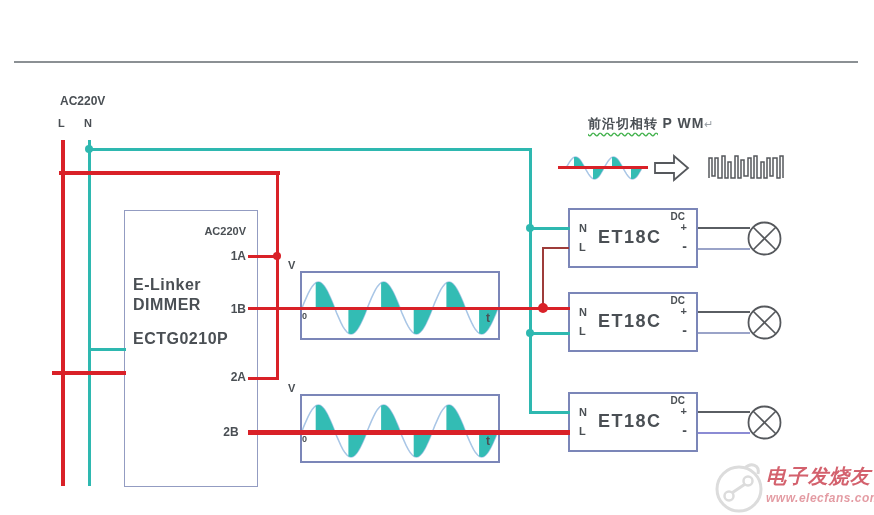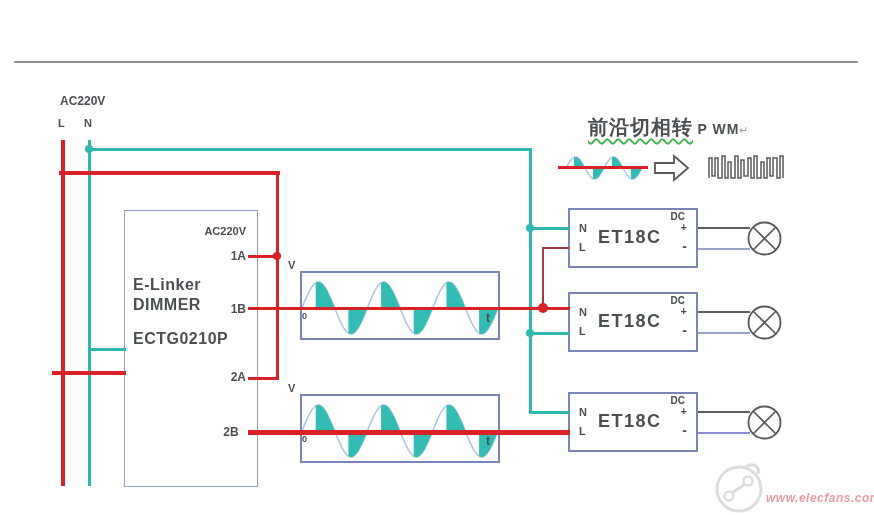--- a/index.html
+++ b/index.html
@@ -34,21 +34,21 @@
   .driver{left:568px;width:126px;height:56px;border:2px solid var(--wave_border);}
   .driver .dn{position:absolute;left:9px;top:12px;font-size:11px;font-weight:bold;}
   .driver .dl{position:absolute;left:9px;top:31px;font-size:11px;font-weight:bold;}
   .driver .dmodel{position:absolute;left:28px;top:17px;font-size:18px;font-weight:bold;letter-spacing:1.5px;}
   .driver .ddc{position:absolute;right:11px;top:1px;font-size:10px;font-weight:bold;}
   .driver .dplus{position:absolute;right:9px;top:11px;font-size:11px;font-weight:bold;}
   .driver .dminus{position:absolute;right:9px;top:28px;font-size:14px;font-weight:bold;}
   .axis{position:absolute;font-weight:bold;color:var(--text);}
   .pwm-text{position:absolute;left:588px;top:114px;white-space:nowrap;}
   .pwm-text .cn{
-    font-size:20px;font-weight:bold;color:var(--text);letter-spacing:1px;
+    font-size:13px;font-weight:bold;color:var(--text);letter-spacing:1px;
     text-decoration-line:underline;text-decoration-style:wavy;
     text-decoration-color:var(--title);text-underline-offset:4px;
   }
   .pwm-text .en{font-size:14px;font-weight:bold;color:var(--text);letter-spacing:1px;}
   .pwm-text .mark{font-size:11px;color:#9aa0a6;}
   .wm-brand{
     position:absolute;left:766px;top:463px;font-size:20px;font-weight:bold;font-style:italic;
     color:var(--watermark);opacity:.8;letter-spacing:1px;white-space:nowrap;
   }
   .wm-site{
@@ -198,15 +198,16 @@
     <path d="M3,28 V8 H6 V26 H9 V8 H12 V28 H16 V6 H19 V28 H22 V12 H25 V28 H29 V6 H32 V28 H35 V10 H38 V26 H42 V8 H45 V28 H48 V6 H51 V28 H55 V12 H58 V28 H61 V8 H64 V26 H67 V8 H71 V28 H74 V6 H77 V28" fill="none" stroke="#55585c" stroke-width="1.5"></path>
   </svg>
 
   <svg class="abs" style="left:712px;top:460px;" width="56" height="55">
     <circle cx="27" cy="29" r="22" fill="#fff" stroke="#dcdcdc" stroke-width="3"></circle>
     <path d="M33,8 C39,2 48,5 46,14" fill="none" stroke="#dcdcdc" stroke-width="3"></path>
     <circle cx="17" cy="36" r="4.5" fill="#fff" stroke="#dcdcdc" stroke-width="2.5"></circle>
     <circle cx="36" cy="21" r="4.5" fill="#fff" stroke="#dcdcdc" stroke-width="2.5"></circle>
     <line x1="20.5" y1="32.5" x2="32.5" y2="24.5" stroke="#dcdcdc" stroke-width="3"></line>
   </svg>
+  <div class="wm-brand">电子发烧友</div>
   <div class="wm-site">www.elecfans.com</div>
 
 </div>
 
 </body></html>

